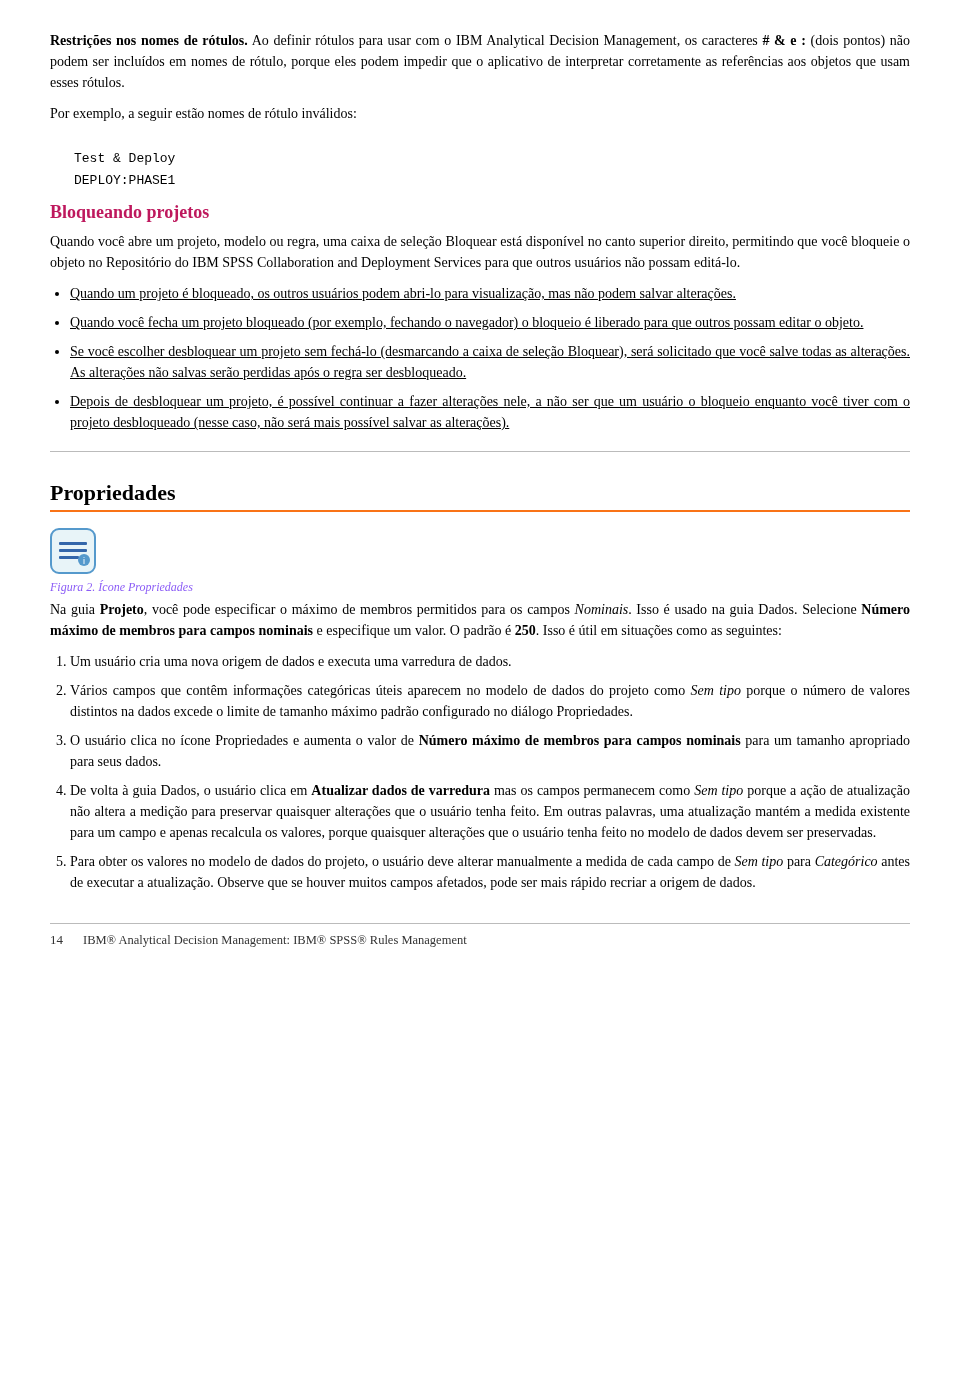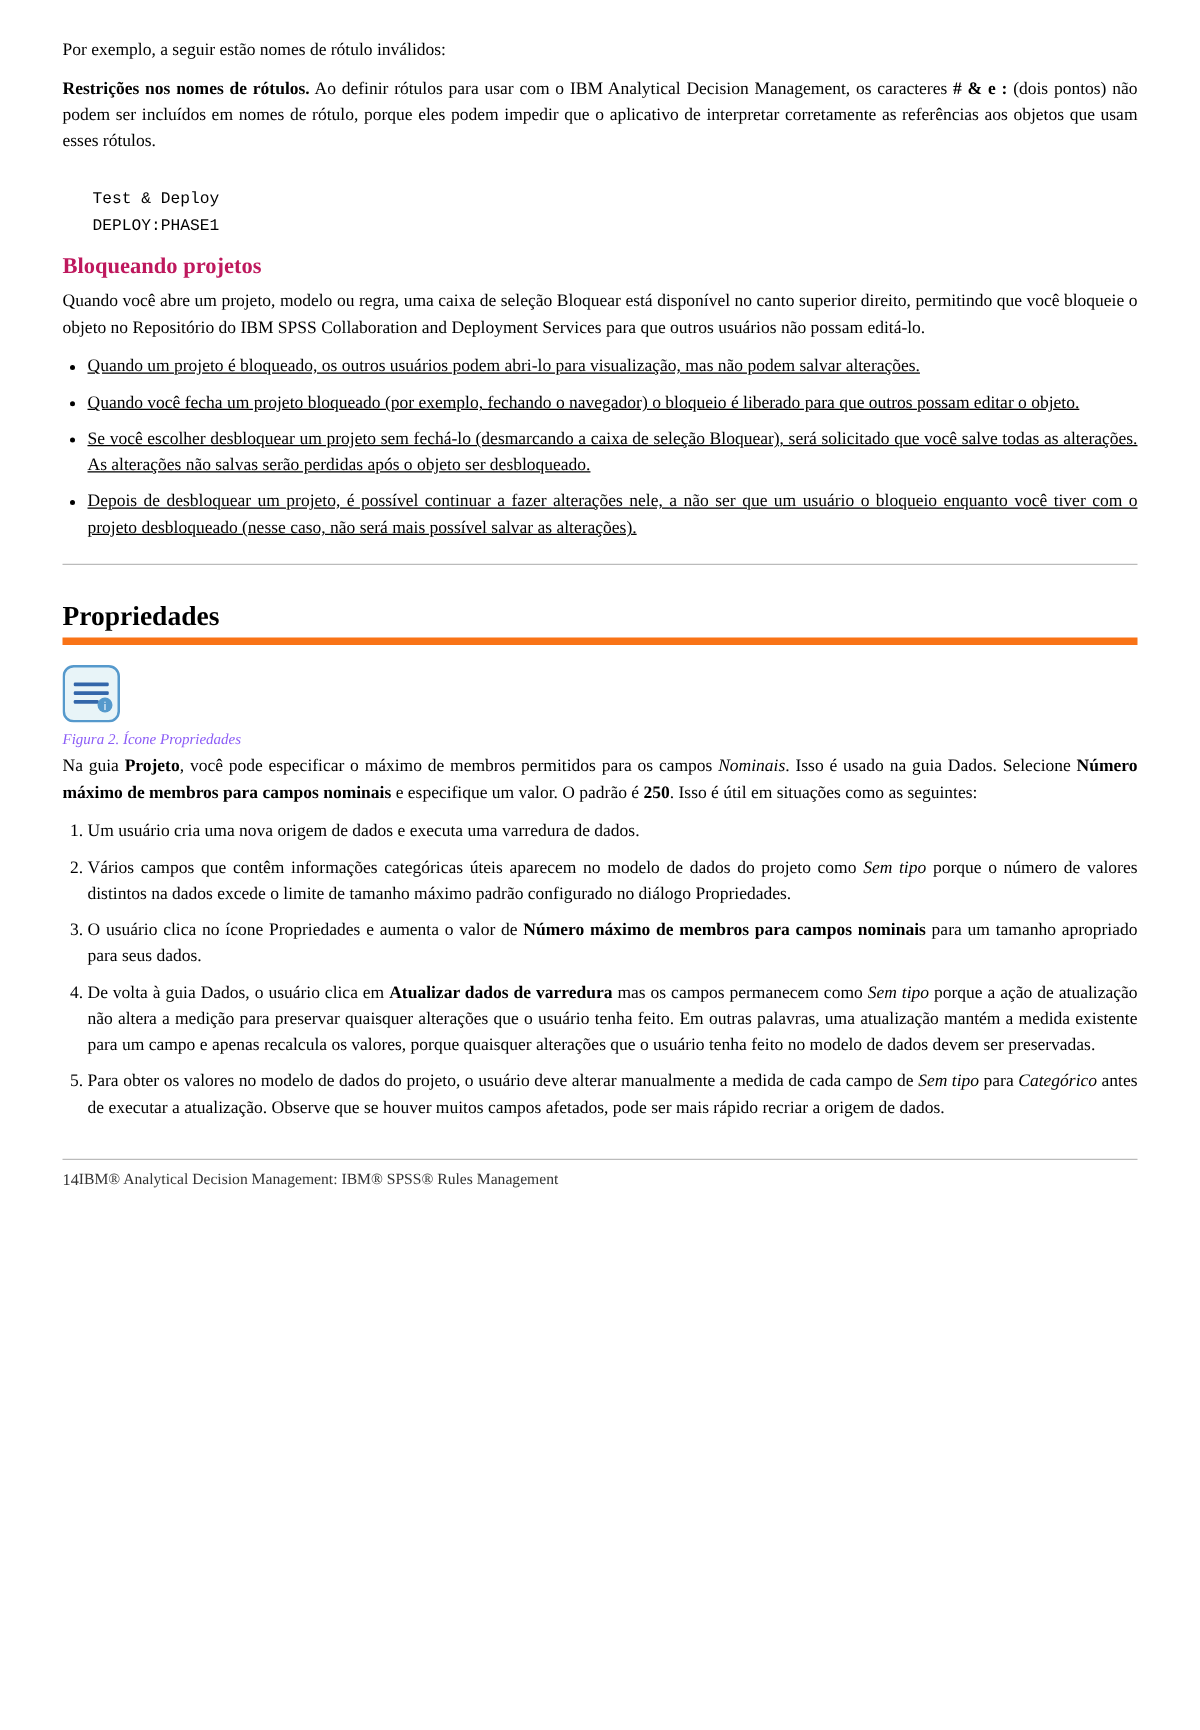--- a/index.html
+++ b/index.html
@@ -15,21 +15,21 @@
       width: 960px;
       min-height: 1384px;
     }
     .page {
       padding: 30px 50px 30px 50px;
     }
     .section-heading {
       font-size: 22px;
       font-weight: bold;
       color: #000;
-      border-bottom: 6px solid #f97316;
+      border-bottom: 2px solid #f97316;
       padding-bottom: 4px;
       margin-bottom: 12px;
       margin-top: 28px;
     }
     p {
       margin-bottom: 10px;
       line-height: 1.5;
       text-align: justify;
     }
     .code-block {
@@ -72,22 +72,22 @@
       margin-bottom: 4px;
       font-style: italic;
     }
     .footer {
       border-top: 1px solid #bbb;
       padding-top: 8px;
       margin-top: 30px;
       font-size: 12.5px;
       color: #333;
       display: flex;
-      align-items: flex-start;
-      gap: 0;
+      align-items: flex-end;
+      gap: 20px;
     }
     .footer-page-num {
       font-size: 13px;
       font-weight: normal;
     }
     .footer-text {
       font-size: 12.5px;
     }
     .subsection-heading {
       font-size: 18px;
@@ -100,40 +100,40 @@
       border: none;
       border-top: 1px solid #bbb;
       margin: 18px 0 10px 0;
     }
   </style>
 </head>
 <body>
 
 <div class="page">
 
-  <p>Por exemplo, a seguir estão nomes de rótulo inválidos:</p>
-
   <p>
     <span class="bold">Restrições nos nomes de rótulos.</span>
     <span> <span>Ao definir rótulos para usar com o IBM Analytical Decision Management, os caracteres </span><span class="bold"># &amp; e :</span><span> (dois pontos) não podem ser incluídos em nomes de rótulo, porque eles podem impedir que o aplicativo de interpretar corretamente as referências aos objetos que usam esses rótulos.</span></span>
   </p>
+
+  <p>Por exemplo, a seguir estão nomes de rótulo inválidos:</p>
 
   <div class="code-block">
     <div>Test &amp; Deploy</div>
     <div>DEPLOY:PHASE1</div>
   </div>
 
   <div class="subsection-heading">Bloqueando projetos</div>
 
   <p>Quando você abre um projeto, modelo ou regra, uma caixa de seleção Bloquear está disponível no canto superior direito, permitindo que você bloqueie o objeto no Repositório do IBM SPSS Collaboration and Deployment Services para que outros usuários não possam editá-lo.</p>
 
   <ul class="bullet-list">
     <li>Quando um projeto é bloqueado, os outros usuários podem abri-lo para visualização, mas não podem salvar alterações.</li>
     <li>Quando você fecha um projeto bloqueado (por exemplo, fechando o navegador) o bloqueio é liberado para que outros possam editar o objeto.</li>
-    <li>Se você escolher desbloquear um projeto sem fechá-lo (desmarcando a caixa de seleção Bloquear), será solicitado que você salve todas as alterações. As alterações não salvas serão perdidas após o objeto ser desbloqueado.</li>
+    <li>Se você escolher desbloquear um projeto sem fechá-lo (desmarcando a caixa de seleção Bloquear), será solicitado que você salve todas as alterações. As alterações não salvas serão perdidas após o regra ser desbloqueado.</li>
     <li>Depois de desbloquear um projeto, é possível continuar a fazer alterações nele, a não ser que um usuário o bloqueio enquanto você tiver com o projeto desbloqueado (nesse caso, não será mais possível salvar as alterações).</li>
   </ul>
 
   <hr class="hr-thin">
 
   <div class="section-heading">Propriedades</div>
 
 
   <svg class="properties-icon" viewBox="0 0 46 46" xmlns="http://www.w3.org/2000/svg">
     <rect x="1" y="1" width="44" height="44" rx="8" ry="8" fill="#e8f4f8" stroke="#5599cc" stroke-width="2"></rect>

